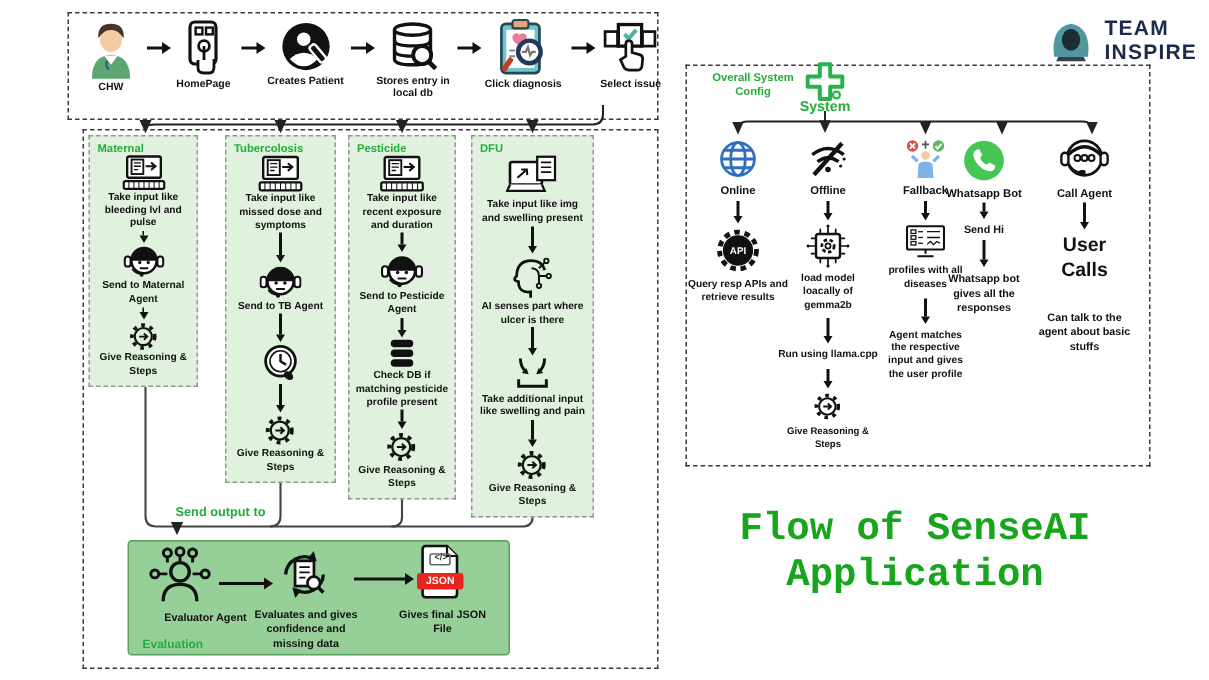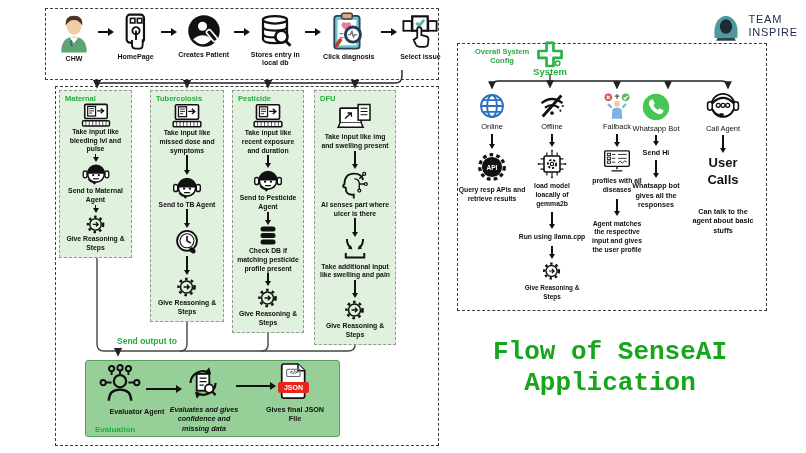--- a/index.html
+++ b/index.html
@@ -29,33 +29,33 @@
   .grow{flex:1 1 auto;min-height:8px;}
   
   .harrow{position:absolute;height:1.7px;background:#111;}
   .harrow::after{content:"";position:absolute;right:-4px;top:-3.2px;
      border-left:6px solid #111;border-top:4px solid transparent;border-bottom:4px solid transparent;}
   
   #evalbox{background:var(--eval_fill,#97cf99);border:1.5px solid var(--eval_border,#57a15d);border-radius:3px;}
   .green-label{color:var(--accent,#23ad3b);font-weight:700;}
   
   .branch{position:absolute;display:flex;flex-direction:column;align-items:center;}
-  .branch-label{font-size:7.5px;font-weight:400;text-align:center;margin-top:2px;line-height:1.2;}
+  .branch-label{font-size:7.5px;font-weight:700;text-align:center;margin-top:2px;line-height:1.2;}
   
   .json-wrap{position:relative;width:36px;height:40px;}
   .json-code{position:absolute;top:7px;left:0;width:100%;text-align:center;
              font-size:6px;font-weight:700;color:#333;letter-spacing:0px;}
   .json-badge{position:absolute;top:20px;left:2px;width:31px;height:11px;background:var(--badge_red,#e8251d);
               border-radius:2px;color:#fff;font-size:7px;font-weight:700;text-align:center;line-height:11px;}
   .api-wrap{position:relative;width:32px;height:32px;}
   .api-text{position:absolute;top:0;left:0;width:100%;height:100%;display:flex;align-items:center;justify-content:center;
             color:#fff;font-size:6.5px;font-weight:700;}
   #title{font-size:26px;font-weight:700;color:var(--title,#17a51b);text-align:center;line-height:1.2;}
   #logo{display:flex;align-items:center;gap:5px;}
-  #logo .lt{font-size:11px;font-weight:400;color:var(--logo_navy,#1c2b4a);line-height:1.15;letter-spacing:0.8px;}
+  #logo .lt{font-size:14px;font-weight:700;color:var(--logo_navy,#1c2b4a);line-height:1.15;letter-spacing:0.8px;}
 </style>
 </head>
 <body>
 
 <div id="canvas">
 
   <svg class="abs" width="806" height="453" style="left:0;top:0;pointer-events:none;z-index:5;">
     <defs>
       <marker id="ah" markerWidth="7" markerHeight="7" refX="4.5" refY="3" orient="auto">
         <path d="M0,0 L6.5,3 L0,6 Z" fill="#222"></path>
@@ -363,21 +363,21 @@
     <svg class="abs" width="44" height="42" viewBox="0 0 30 30" style="left:95px;top:1px;">
       <path d="M6,15 a9,9 0 0 1 13.5,-7.2" fill="none" stroke="#111" stroke-width="1.6"></path>
       <polygon points="20.8,8.8 19.4,3.8 16.4,7.6" fill="#111"></polygon>
       <path d="M24,15 a9,9 0 0 1 -13.5,7.2" fill="none" stroke="#111" stroke-width="1.6"></path>
       <polygon points="9.2,21.2 10.6,26.2 13.6,22.4" fill="#111"></polygon>
       <rect x="10.5" y="8.5" width="9" height="12" fill="#fff" stroke="#111" stroke-width="1.3"></rect>
       <path d="M12.5,11.5 h5 M12.5,14 h5 M12.5,16.5 h3" stroke="#111" stroke-width="0.9"></path>
       <circle cx="19.4" cy="19" r="3" fill="#fff" stroke="#111" stroke-width="1.3"></circle>
       <line x1="21.6" y1="21.2" x2="24" y2="23.6" stroke="#111" stroke-width="1.7"></line>
     </svg>
-    <span class="cap abs" style="left:79px;top:44px;width:78px;font-size:7.2px;font-style:italic;">Evaluates and gives confidence and missing data</span>
+    <span class="cap abs" style="left:79px;top:44px;width:78px;font-size:7.2px;">Evaluates and gives confidence and missing data</span>
     <div class="harrow" style="left:150px;top:24px;width:36px;"></div>
     <div class="json-wrap abs" style="left:190px;top:1px;">
       <svg width="36" height="40" viewBox="0 0 26 30">
         <path d="M5,1.5 h11 l5,5 v19 q0,1.6 -1.6,1.6 h-14 q-1.6,0 -1.6,-1.6 v-22.4 q0,-1.6 1.6,-1.6 Z" fill="#fff" stroke="#111" stroke-width="1.3"></path>
         <path d="M16,1.5 v5 h5" fill="#eee" stroke="#111" stroke-width="1.1"></path>
         <rect x="7.5" y="5.5" width="10" height="5.4" rx="1" fill="none" stroke="#666" stroke-width="0.8"></rect>
       </svg>
       <span class="json-code">&lt;/&gt;</span>
       <span class="json-badge">JSON</span>
     </div>

